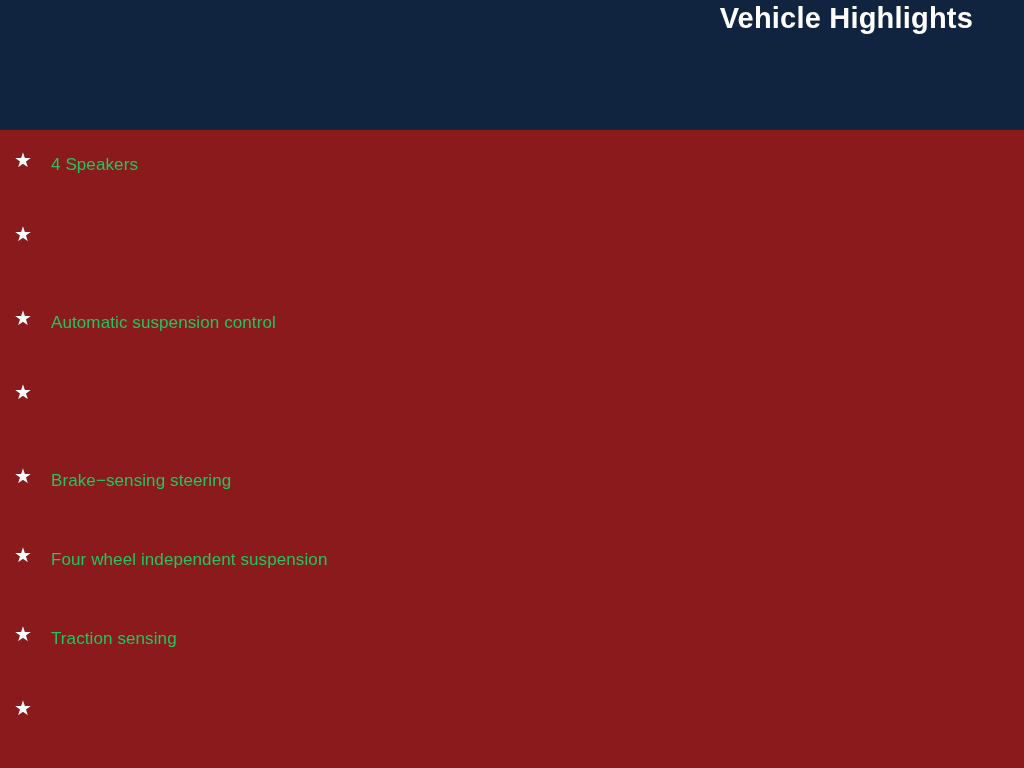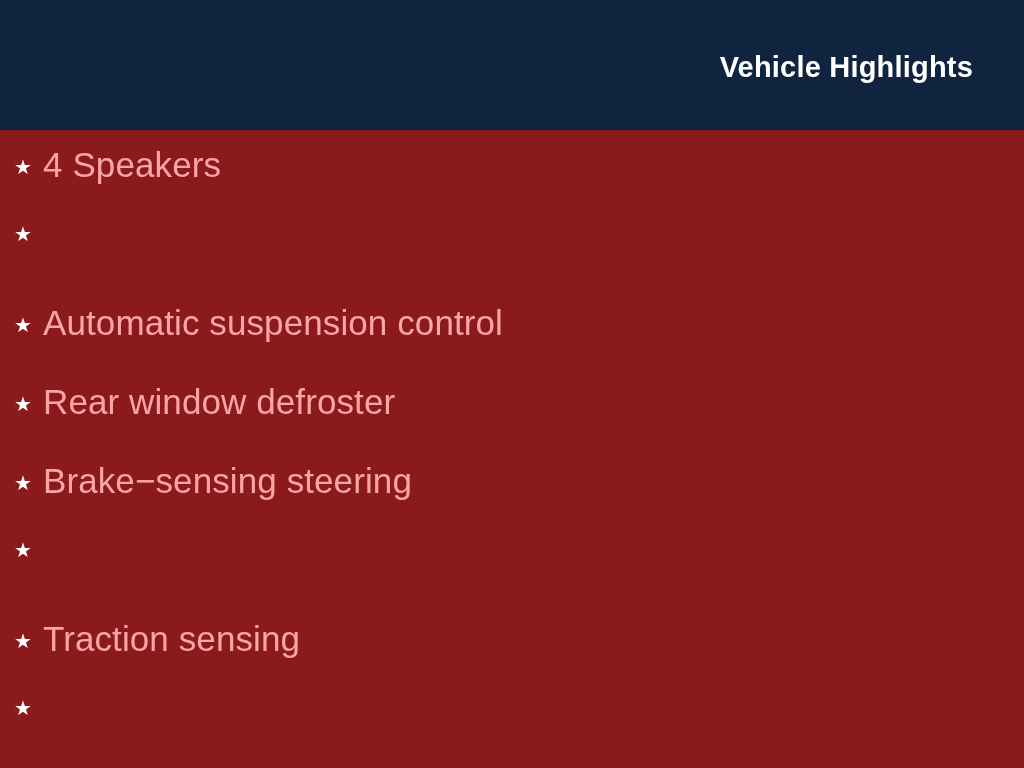--- a/index.html
+++ b/index.html
@@ -27,21 +27,21 @@
 
   
   .slide-header {
     position: relative;
     box-sizing: border-box;
     width: 100%;
     height: 130px;
     flex: 0 0 130px;
     background: #10233f;
     display: flex;
-    align-items: center;
+    align-items: flex-start;
     justify-content: flex-end;
     padding: 0 51px 0 40px;
   }
 
   .slide-title {
     color: #ffffff;
     font-family: "Liberation Sans", "DejaVu Sans", sans-serif;
     font-size: 29px;
     font-weight: bold;
     letter-spacing: 0.2px;
@@ -84,27 +84,28 @@
     font-size: 20px;
     line-height: 1;
     width: 29px;
     display: inline-block;
     position: relative;
     top: -3px;
   }
 
   .feature-label {
     flex: 1 1 auto;
-    color: #fca5a5;
+    color: #22c55e;
     font-family: "Liberation Sans", "DejaVu Sans", sans-serif;
-    font-size: 35px;
+    font-size: 17px;
     font-weight: 300;
     line-height: 34px;
     letter-spacing: 0.1px;
     white-space: nowrap;
+    margin-left: 8px;
   }
 </style>
 </head>
 <body>
 
 <div class="slide">
 
   <header class="slide-header">
     <h1 class="slide-title">Vehicle Highlights</h1>
   </header>
@@ -121,30 +122,30 @@
         <span class="feature-bullet">★</span>
       </li>
 
       <li class="feature-item">
         <span class="feature-bullet">★</span>
         <span class="feature-label">Automatic suspension control</span>
       </li>
 
       <li class="feature-item">
         <span class="feature-bullet">★</span>
-        <span class="feature-label">Rear window defroster</span>
       </li>
 
       <li class="feature-item">
         <span class="feature-bullet">★</span>
         <span class="feature-label">Brake−sensing steering</span>
       </li>
 
       <li class="feature-item">
         <span class="feature-bullet">★</span>
+        <span class="feature-label">Four wheel independent suspension</span>
       </li>
 
       <li class="feature-item">
         <span class="feature-bullet">★</span>
         <span class="feature-label">Traction sensing</span>
       </li>
 
       <li class="feature-item">
         <span class="feature-bullet">★</span>
       </li>

